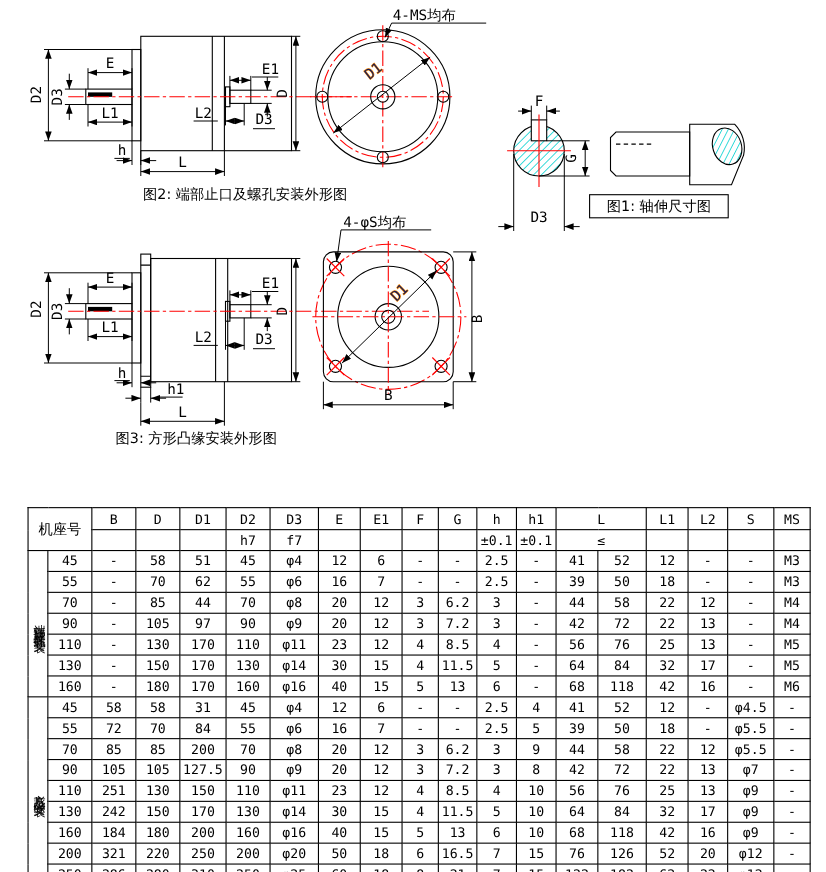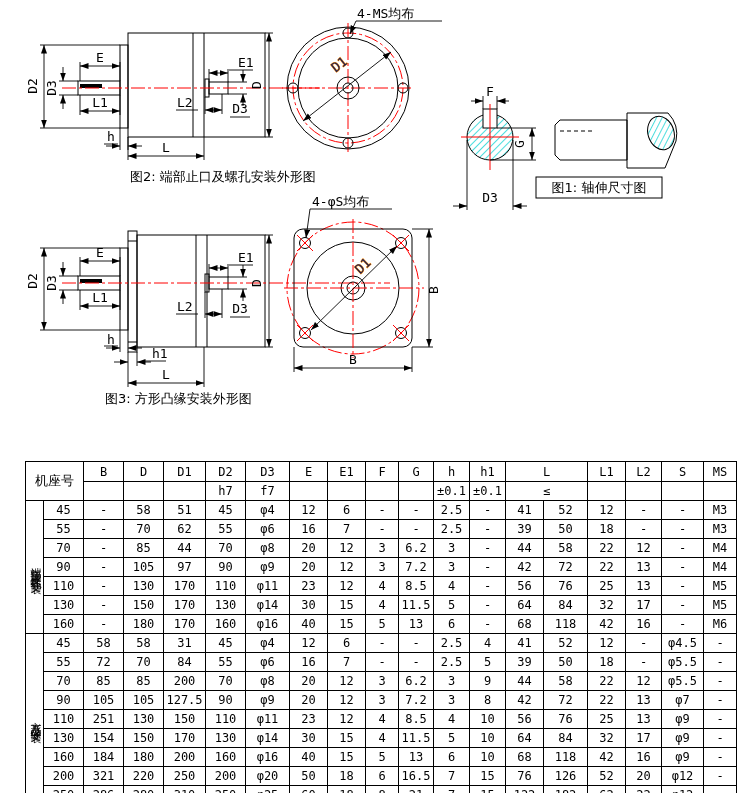--- a/index.html
+++ b/index.html
@@ -585,21 +585,21 @@
             <td>10</td>
             <td>56</td>
             <td>76</td>
             <td>25</td>
             <td>13</td>
             <td>φ9</td>
             <td>-</td>
           </tr>
           <tr>
             <td>130</td>
-            <td>154</td>
+            <td>242</td>
             <td>150</td>
             <td>170</td>
             <td>130</td>
             <td>φ14</td>
             <td>30</td>
             <td>15</td>
             <td>4</td>
             <td>11.5</td>
             <td>5</td>
             <td>10</td>

